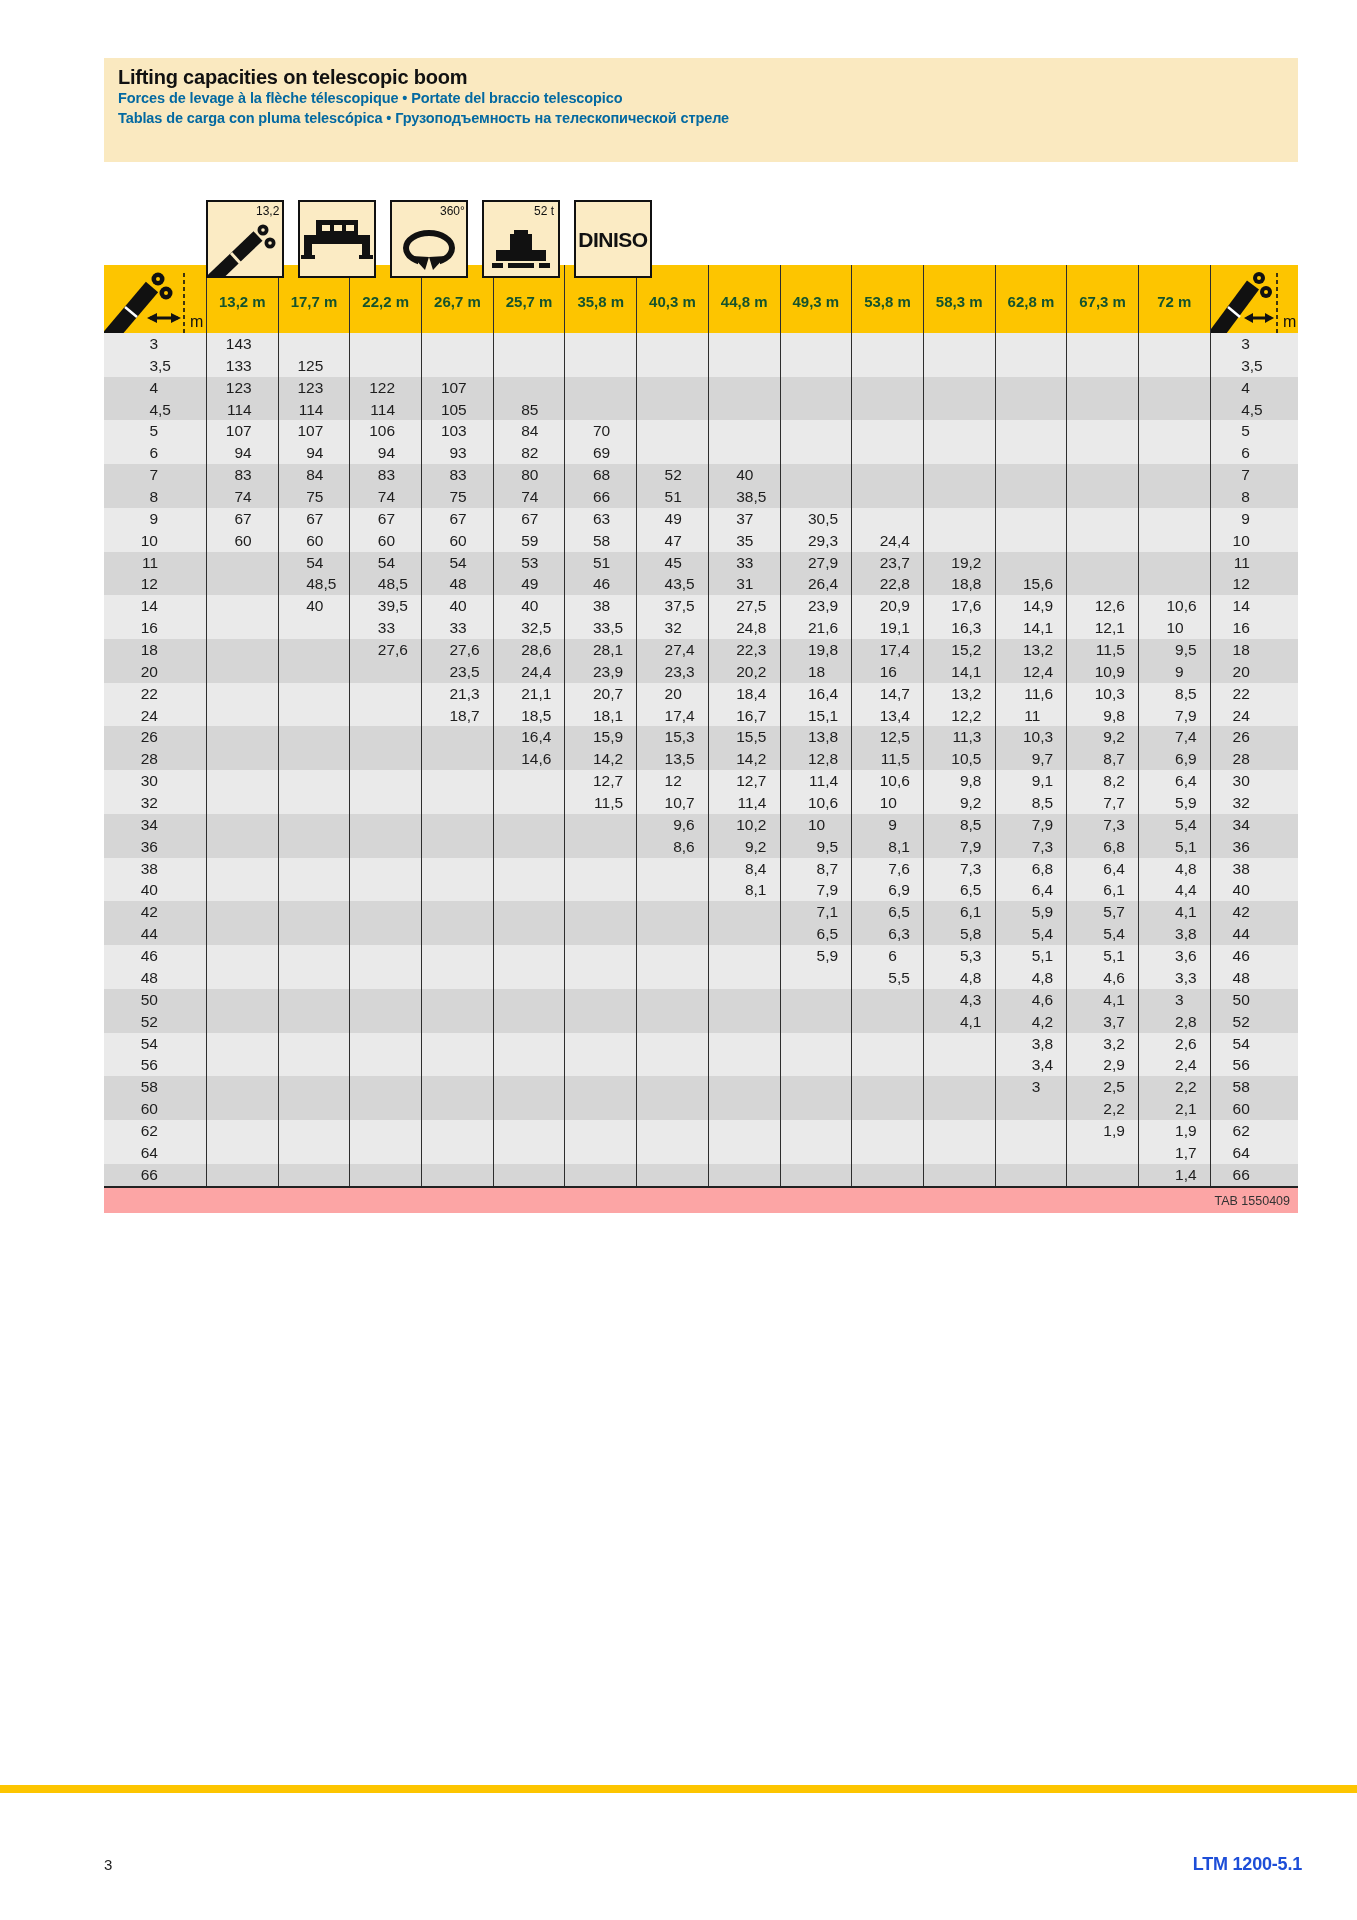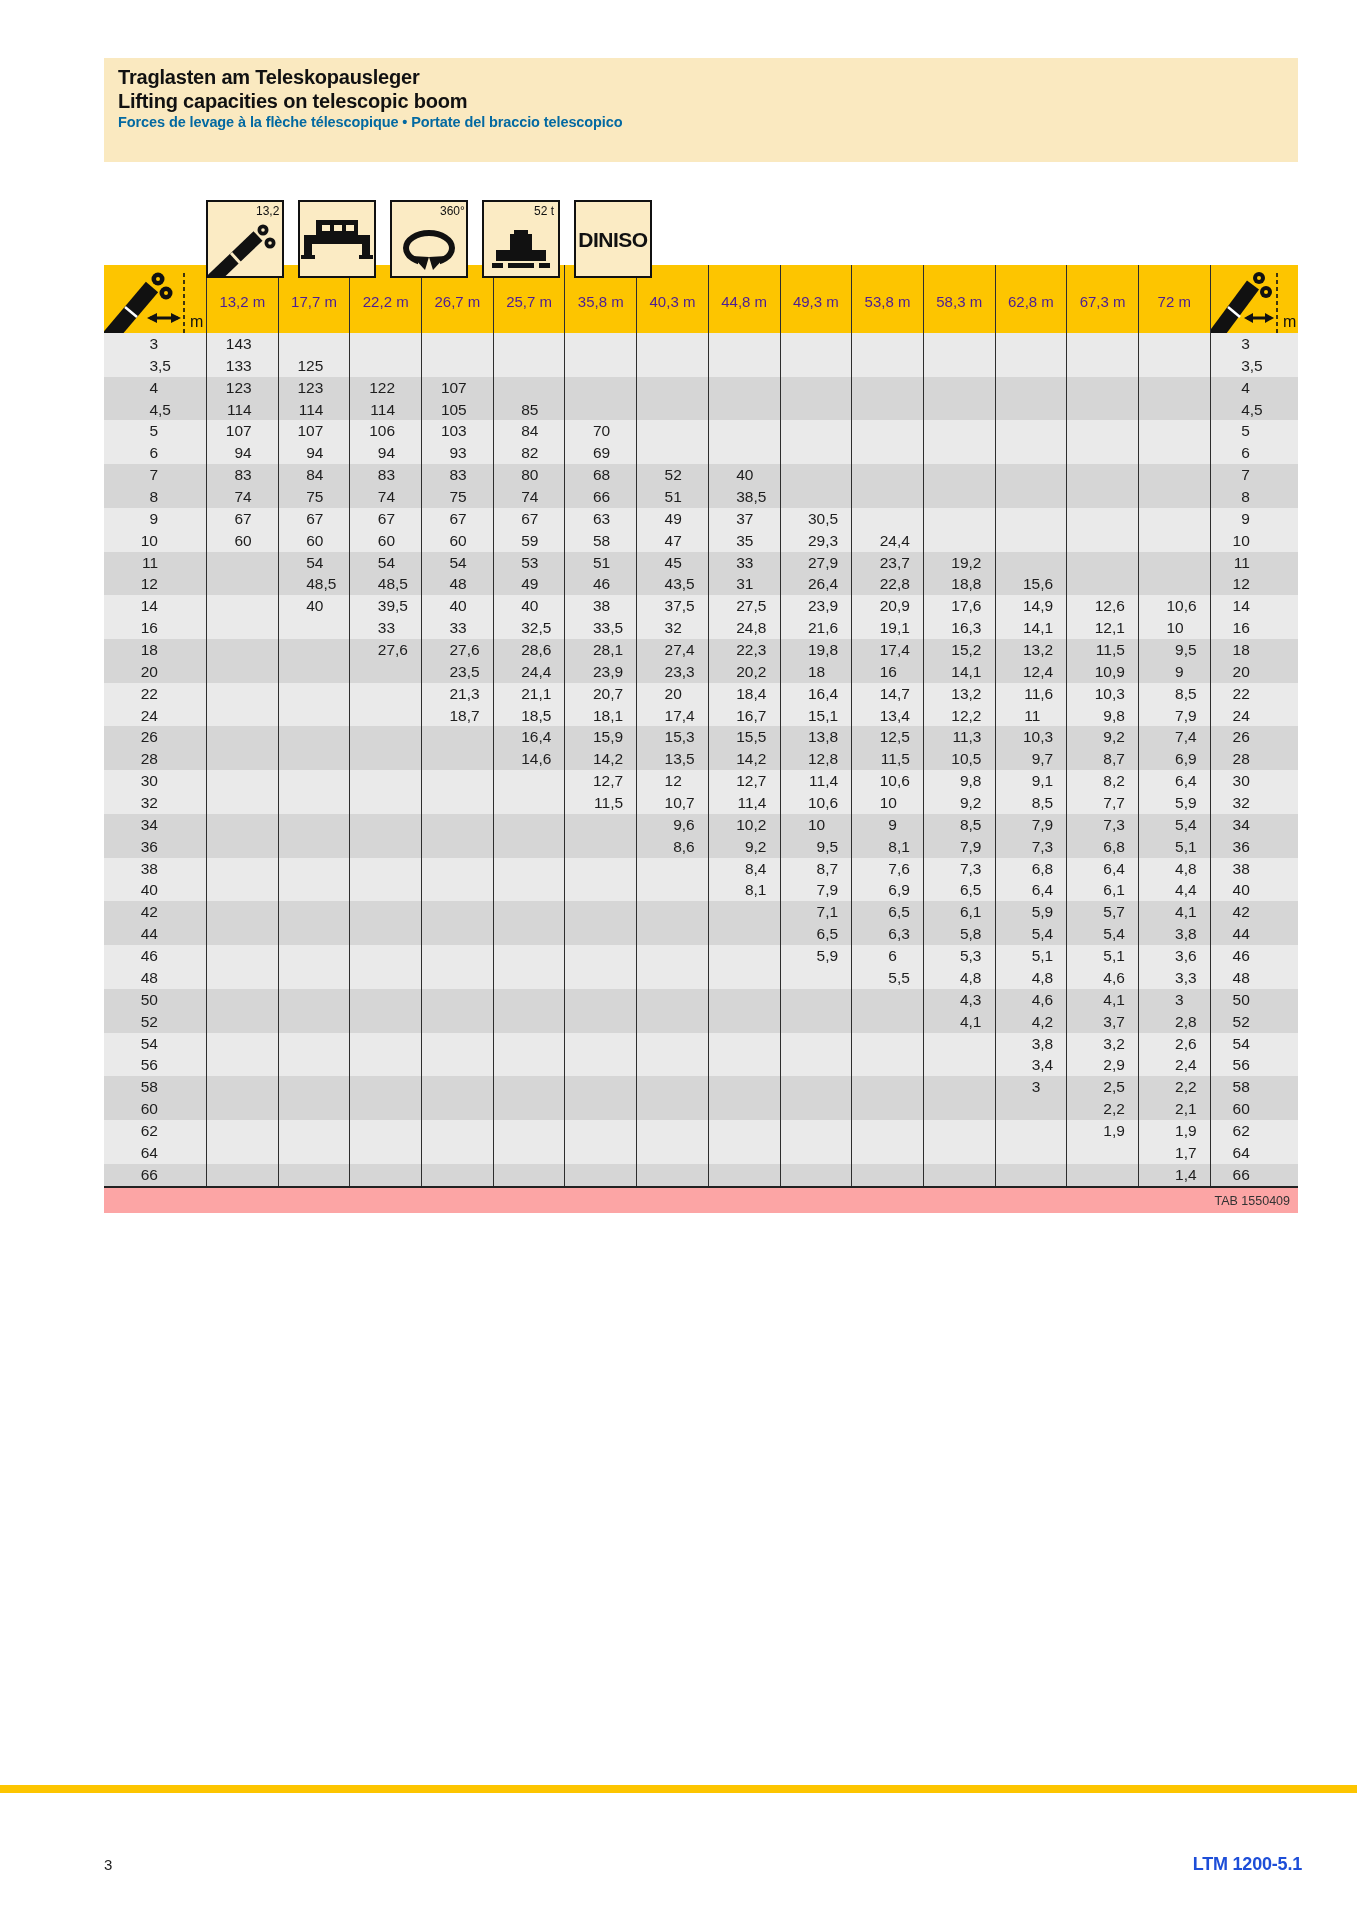--- a/index.html
+++ b/index.html
@@ -33,21 +33,21 @@
   .badge svg{position:absolute;left:0;bottom:0;}
   .badge-din{display:flex;flex-direction:row;align-items:center;justify-content:center;}
   .badge-din .std{font-size:21px;font-weight:700;line-height:25px;color:#111;letter-spacing:-0.5px;}
   
   .thead{
     position:absolute;left:104px;top:265px;width:1194px;height:68px;
     background:var(--yellow);display:grid;grid-template-columns:var(--cols);z-index:1;
   }
   .col-head{
     border-left:1px solid var(--line);display:flex;align-items:center;justify-content:center;
-    font-size:15px;font-weight:400;color:#4c1d95;white-space:nowrap;
+    font-size:15px;font-weight:700;color:#14532d;white-space:nowrap;
   }
   .corner{position:relative;}
   .corner.r{border-left:1px solid var(--line);}
   
   .tbody{position:absolute;left:104px;top:333px;width:1194px;z-index:1;}
   .row{display:grid;grid-template-columns:var(--cols);height:21.87px;}
   .row.light{background:var(--row-light);}
   .row.dark{background:var(--row-dark);}
   .cell{
     display:flex;align-items:center;box-sizing:border-box;
@@ -66,23 +66,23 @@
   }
   
   .bottom-bar{position:absolute;left:0;top:1785px;width:1357px;height:8px;background:var(--yellow);}
   .page-num{position:absolute;left:104px;top:1856px;font-size:15px;color:#222;}
   .model{position:absolute;right:55px;top:1854px;font-size:18px;font-weight:700;color:#1d4ed8;letter-spacing:-0.2px;}
 </style>
 </head>
 <body>
 
 <div class="title-block">
-  <div class="t1">Traglasten am Teleskopausleger</div>
   <div class="t2">Lifting capacities on telescopic boom</div>
   <div class="t3">Forces de levage à la flèche télescopique • Portate del braccio telescopico</div>
+  <div class="t4">Tablas de carga con pluma telescópica • Грузоподъемность на телескопической стреле</div>
 </div>
 
 <div class="badge" style="left:206px;">
   <div class="blabel">13,2 – 72 m</div>
   <svg width="74" height="58" viewBox="0 0 74 58">
     <line x1="4" y1="62" x2="50" y2="18" stroke="#111" stroke-width="13"></line>
     <line x1="23" y1="35" x2="33" y2="46" stroke="#FBEBC4" stroke-width="3"></line>
     <circle cx="55" cy="12" r="5.5" fill="#111"></circle>
       <circle cx="55" cy="12" r="1.8" fill="#FBEBC4"></circle>
     <circle cx="62" cy="25" r="5.5" fill="#111"></circle>

